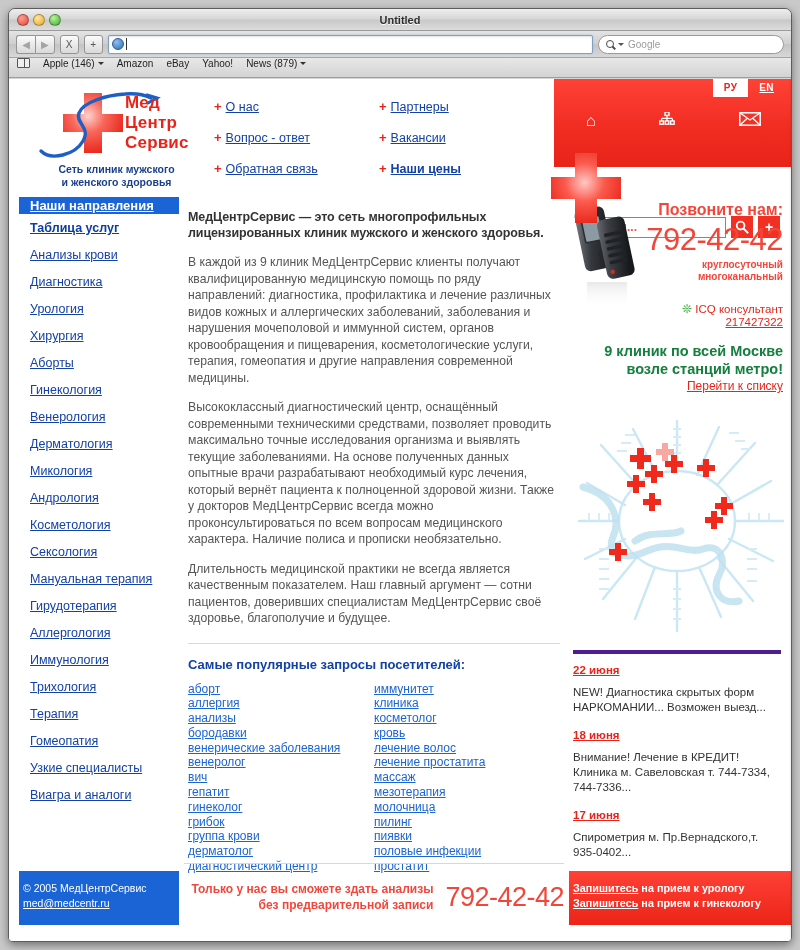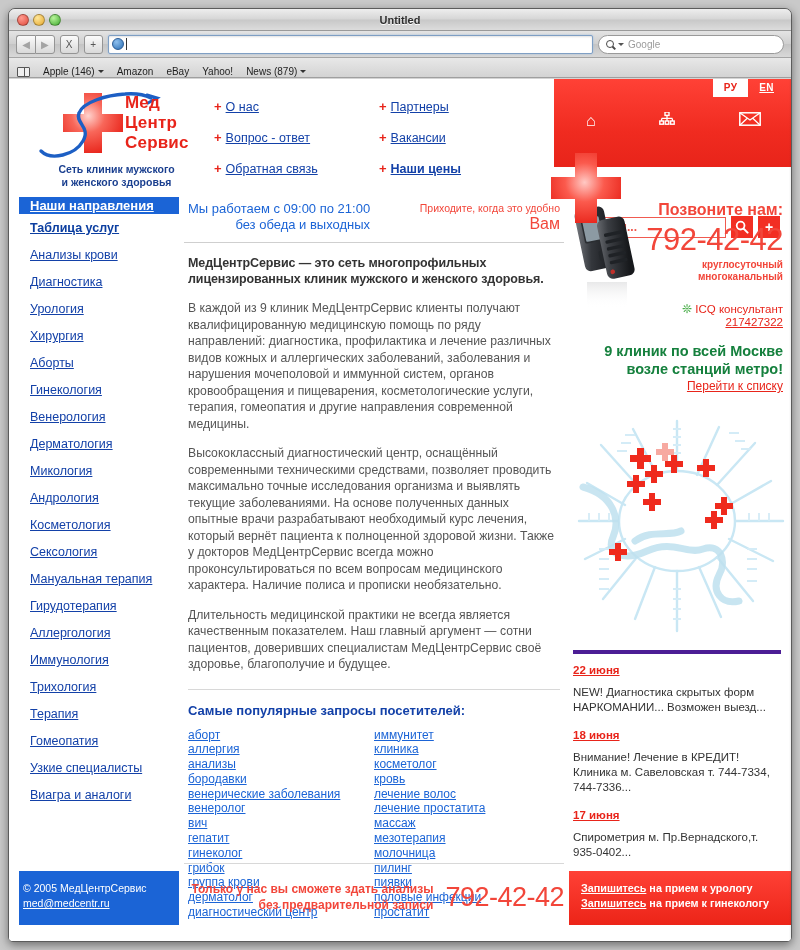--- a/index.html
+++ b/index.html
@@ -79,21 +79,21 @@
     content:''; position: absolute; right: -3px; bottom: -2px;
     width: 4px; height: 1.6px; background: #4a4a4a; transform: rotate(45deg);
   }
   #search-field .ph { font-size: 10px; color: #9b9b9b; }
   .caretdown { width:0;height:0;border-left:3px solid transparent;border-right:3px solid transparent;border-top:3px solid #555; }
 
   #bookmarks {
     height: 20px;
     background: linear-gradient(180deg,#e8e8e8,#d3d3d3);
     border-bottom: 1px solid #9f9f9f;
-    display: flex; align-items: flex-end; padding: 0 8px; gap: 13px;
+    display: flex; align-items: flex-start; padding: 0 8px; gap: 13px;
   }
   .bm { font-size: 10px; color: #1e1e1e; display: flex; align-items: center; gap: 3px; white-space: nowrap; }
   .bm .tri { width:0;height:0;border-left:3px solid transparent;border-right:3px solid transparent;border-top:3px solid #333; }
   #bm-book {
     width: 13px; height: 10px; border: 1px solid #555; border-radius: 1px;
     position: relative; background: #efefef;
   }
   #bm-book::after { content:''; position:absolute; left:50%; top:0; width:1px; height:100%; background:#555; }
 
   
@@ -273,21 +273,21 @@
     position: absolute; left: 180px; top: 18px; width: 375px;
     display: flex; align-items: center; justify-content: flex-end; gap: 12px;
   }
   #footer-promo {
     color: #f2463a; font-weight: bold; font-size: 12px; line-height: 16px; text-align: right;
   }
   #footer-phone { color: #f2463a; font-size: 27px; letter-spacing: -.5px; }
   #footer-right {
     position: absolute; left: 560px; top: 8px; width: 224px; height: 54px;
     background: linear-gradient(180deg,#ff4136,#ec2418);
-    padding: 10px 12px;
+    padding: 10px 4px;
   }
   .foot-link {
     display: block; color: #fff; font-size: 10.8px; line-height: 15px; font-weight: bold;
   }
   .foot-link u { text-decoration: underline; }
 
   #scroll-shadow {
     position: absolute; right: 0; top: 0; width: 4px; height: 864px;
     background: linear-gradient(90deg, rgba(0,0,0,0), rgba(0,0,0,.13));
   }
@@ -477,30 +477,20 @@
         <a class="side-item">Аллергология</a>
         <a class="side-item">Иммунология</a>
         <a class="side-item">Трихология</a>
         <a class="side-item">Терапия</a>
         <a class="side-item">Гомеопатия</a>
         <a class="side-item">Узкие специалисты</a>
         <a class="side-item">Виагра и аналоги</a>
       </div>
 
       <div id="center">
-        <div id="hours-bar">
-          <div id="hours-left">
-            <div>Мы работаем с 09:00 по 21:00</div>
-            <div>без обеда и выходных</div>
-          </div>
-          <div id="hours-right">
-            <span>Приходите, когда это удобно</span>
-            <span class="big">Вам</span>
-          </div>
-        </div>
 
         <div id="lead">МедЦентрСервис — это сеть многопрофильных лицензированных клиник мужского и женского здоровья.</div>
         <p class="para">В каждой из 9 клиник МедЦентрСервис клиенты получают квалифицированную медицинскую помощь по ряду направлений: диагностика, профилактика и лечение различных видов кожных и аллергических заболеваний, заболевания и нарушения мочеполовой и иммунной систем, органов кровообращения и пищеварения, косметологические услуги, терапия, гомеопатия и другие направления современной медицины.</p>
         <p class="para">Высококлассный диагностический центр, оснащённый современными техническими средствами, позволяет проводить максимально точные исследования организма и выявлять текущие заболеваниями. На основе полученных данных опытные врачи разрабатывают необходимый курс лечения, который вернёт пациента к полноценной здоровой жизни. Также у докторов МедЦентрСервис всегда можно проконсультироваться по всем вопросам медицинского характера. Наличие полиса и прописки необязательно.</p>
         <p class="para">Длительность медицинской практики не всегда является качественным показателем. Наш главный аргумент — сотни пациентов, доверивших специалистам МедЦентрСервис своё здоровье, благополучие и будущее.</p>
 
         <div id="pop-sep"></div>
         <div id="pop-title">Самые популярные запросы посетителей:</div>
         <div id="pop-cols">
           <div class="pop-col">

